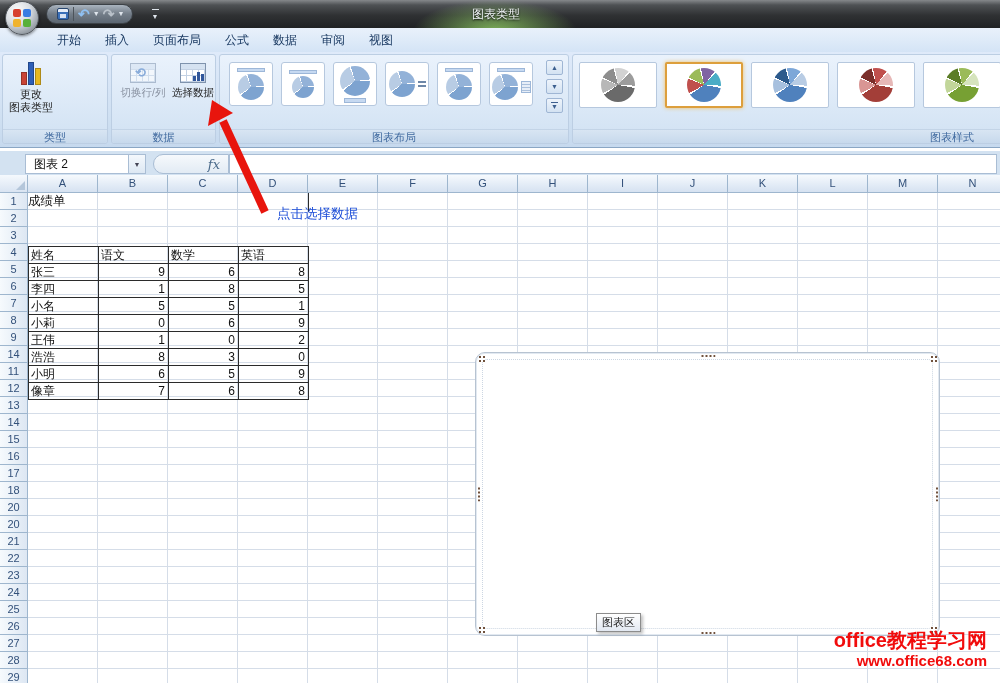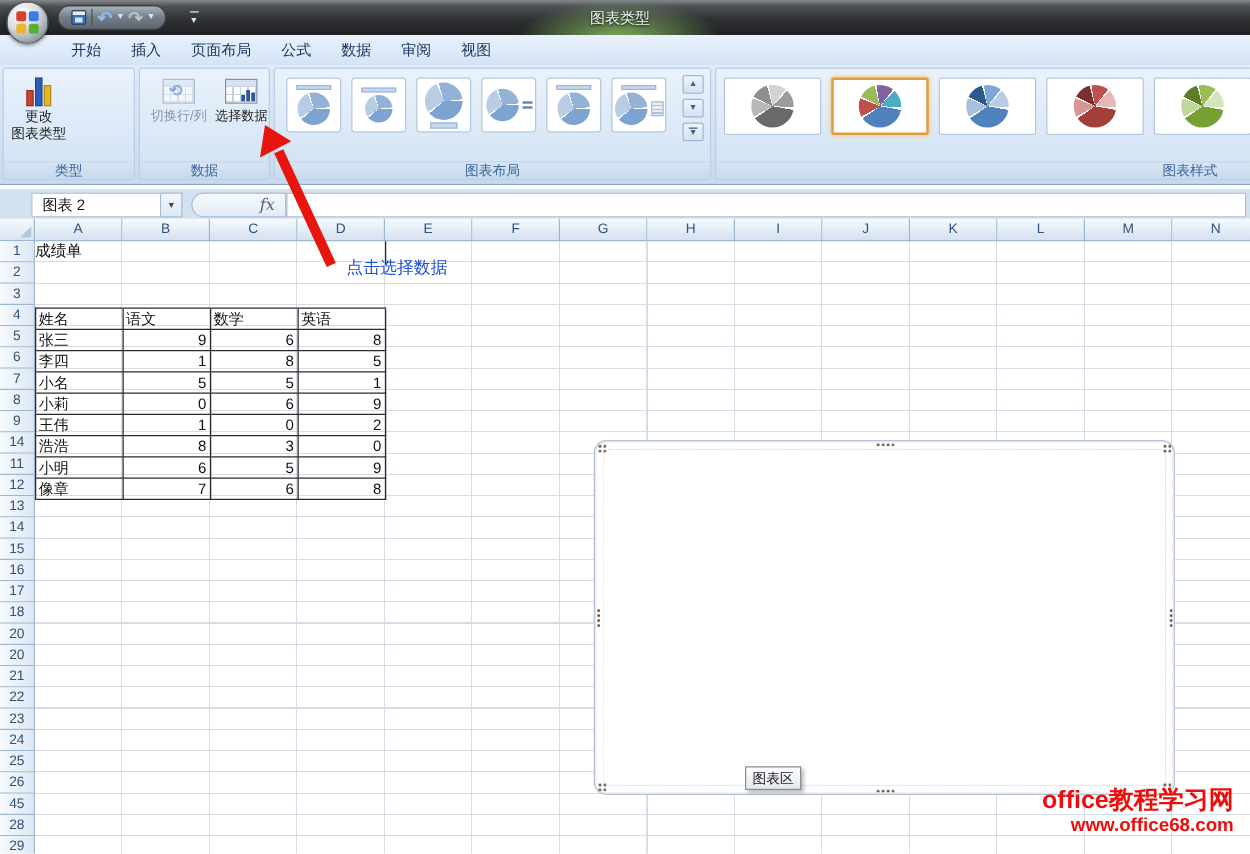--- a/index.html
+++ b/index.html
@@ -348,21 +348,21 @@
         <div class="rowh">17</div>
         <div class="rowh">18</div>
         <div class="rowh">20</div>
         <div class="rowh">20</div>
         <div class="rowh">21</div>
         <div class="rowh">22</div>
         <div class="rowh">23</div>
         <div class="rowh">24</div>
         <div class="rowh">25</div>
         <div class="rowh">26</div>
-        <div class="rowh">45</div>
+        <div class="rowh">27</div>
         <div class="rowh">28</div>
         <div class="rowh">29</div>
       </div>
 
     <div class="sheet-title">成绩单</div>
     <div class="sheet-table">
         <div class="trow">
           <div class="tcell txt">姓名</div>
           <div class="tcell txt">语文</div>
           <div class="tcell txt">数学</div>

